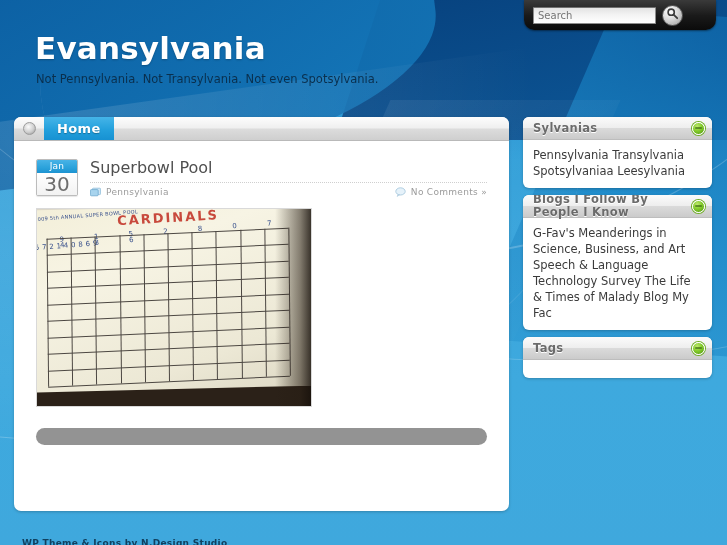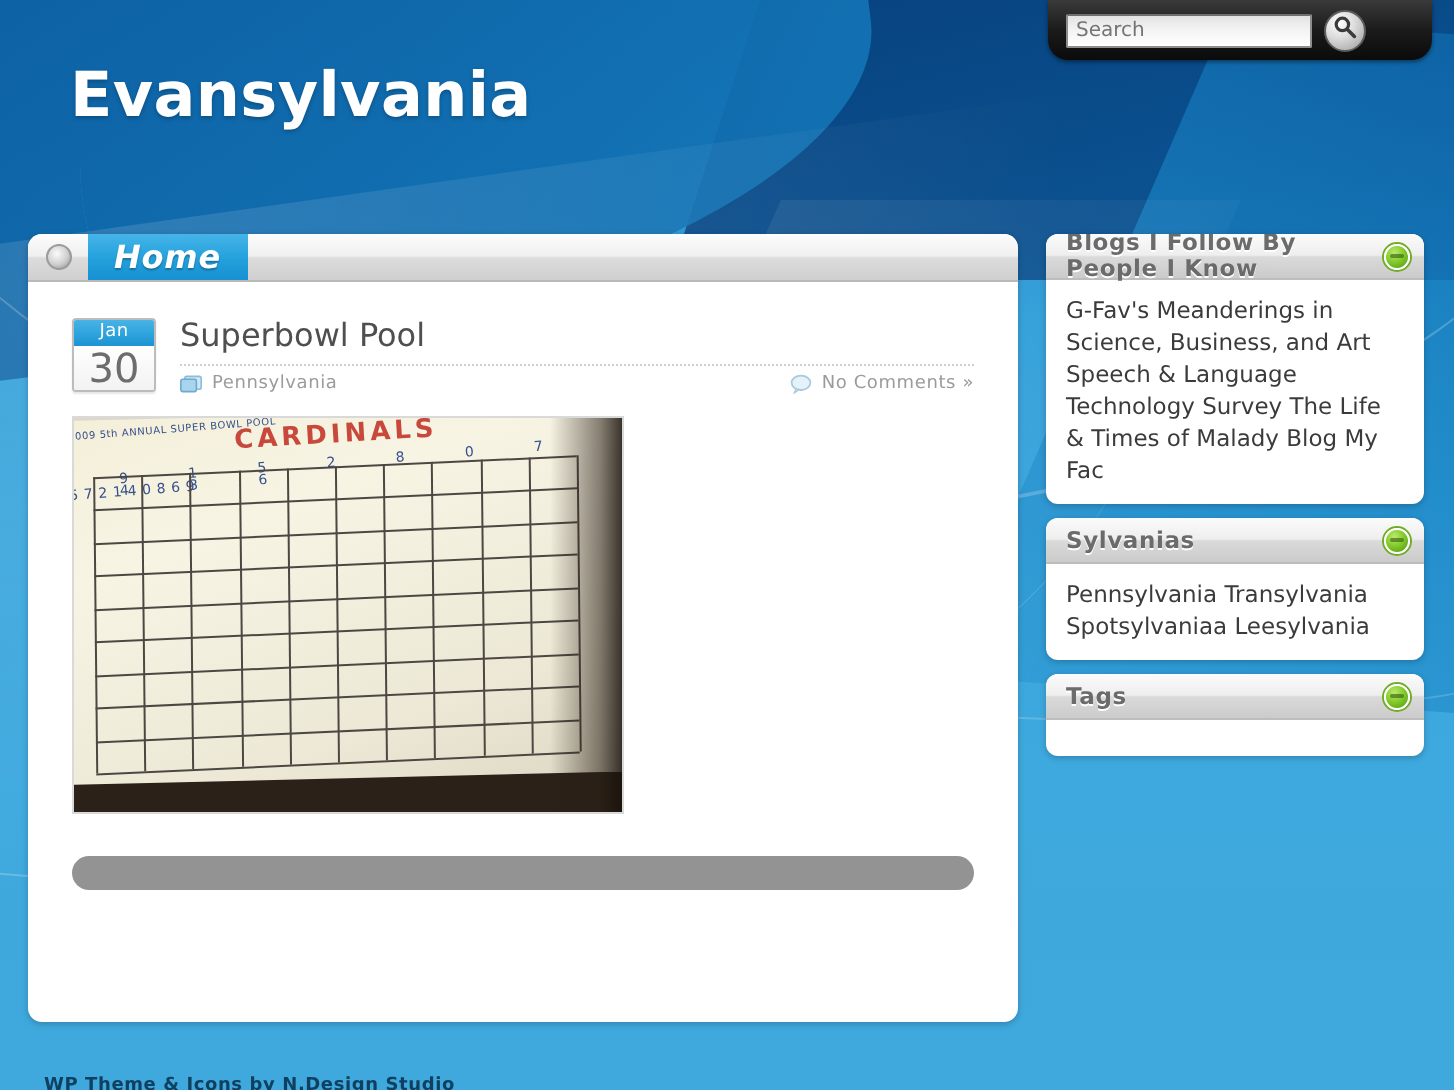--- a/index.html
+++ b/index.html
@@ -180,29 +180,28 @@
   #home-circle {
     width: 13px; height: 13px;
     border-radius: 50%;
     background: radial-gradient(circle at 40% 35%, #fbfbfb 0%, #cfcfcf 55%, #8e8e8e 100%);
     border: 1px solid #9b9b9b;
     box-sizing: border-box;
   }
   #tab-home {
     background: linear-gradient(180deg, #45b4e8 0%, #23a0dc 55%, #1791d2 100%);
     color: #ffffff;
-    font-size: 16px;
+    font-size: 13px;
     font-weight: bold;
     letter-spacing: .4px;
     display: flex;
     align-items: center;
     padding: 4px 13px;
     text-shadow: 0 1px 1px rgba(0,0,0,.28);
     cursor: pointer;
-    font-style: italic;
   }
   #content-body {
     padding: 17px 22px 0 22px;
   }
 
   
   .post-head {
     display: flex;
     align-items: flex-start;
   }
@@ -444,20 +443,21 @@
       <svg width="13" height="13" viewBox="0 0 13 13">
         <circle cx="5.2" cy="5.2" r="3.1" fill="none" stroke="#3b3b3b" stroke-width="1.6"></circle>
         <line x1="7.6" y1="7.6" x2="11.2" y2="11.2" stroke="#3b3b3b" stroke-width="1.8" stroke-linecap="round"></line>
       </svg>
     </span>
   </button>
 </div>
 
 <div id="blog-header">
   <h1 id="blog-title">Evansylvania</h1>
+  <div id="blog-tagline">Not Pennsylvania. Not Transylvania. Not even Spotsylvania.</div>
 </div>
 
 <div id="content-panel">
 
   <div id="tabbar">
     <div id="home-circle-wrap">
       <div id="home-circle"></div>
     </div>
     <div id="tab-home">Home</div>
   </div>
@@ -530,35 +530,35 @@
     </div>
 
     <div id="gray-bar"></div>
 
   </div>
 </div>
 
 <div id="sidebar">
     <div class="widget">
       <div class="widget-head">
-        <div class="widget-title two-line">Blogs I Follow By People I Know</div>
+        <div class="widget-title">Sylvanias</div>
         <div class="widget-green"></div>
       </div>
-      <div class="widget-body clipped-wrap">
-        <div class="widget-link">G-Fav's Meanderings in Science, Business, and Art Speech &amp; Language Technology Survey The Life &amp; Times of Malady Blog My Fac</div>
+      <div class="widget-body">
+        <div class="widget-link">Pennsylvania Transylvania</div>
+        <div class="widget-link">Spotsylvaniaa Leesylvania</div>
       </div>
     </div>
     <div class="widget">
       <div class="widget-head">
-        <div class="widget-title">Sylvanias</div>
+        <div class="widget-title two-line">Blogs I Follow By People I Know</div>
         <div class="widget-green"></div>
       </div>
-      <div class="widget-body">
-        <div class="widget-link">Pennsylvania Transylvania</div>
-        <div class="widget-link">Spotsylvaniaa Leesylvania</div>
+      <div class="widget-body clipped-wrap">
+        <div class="widget-link">G-Fav's Meanderings in Science, Business, and Art Speech &amp; Language Technology Survey The Life &amp; Times of Malady Blog My Fac</div>
       </div>
     </div>
     <div class="widget">
       <div class="widget-head">
         <div class="widget-title">Tags</div>
         <div class="widget-green"></div>
       </div>
       <div class="widget-body empty"></div>
     </div>
   </div>

